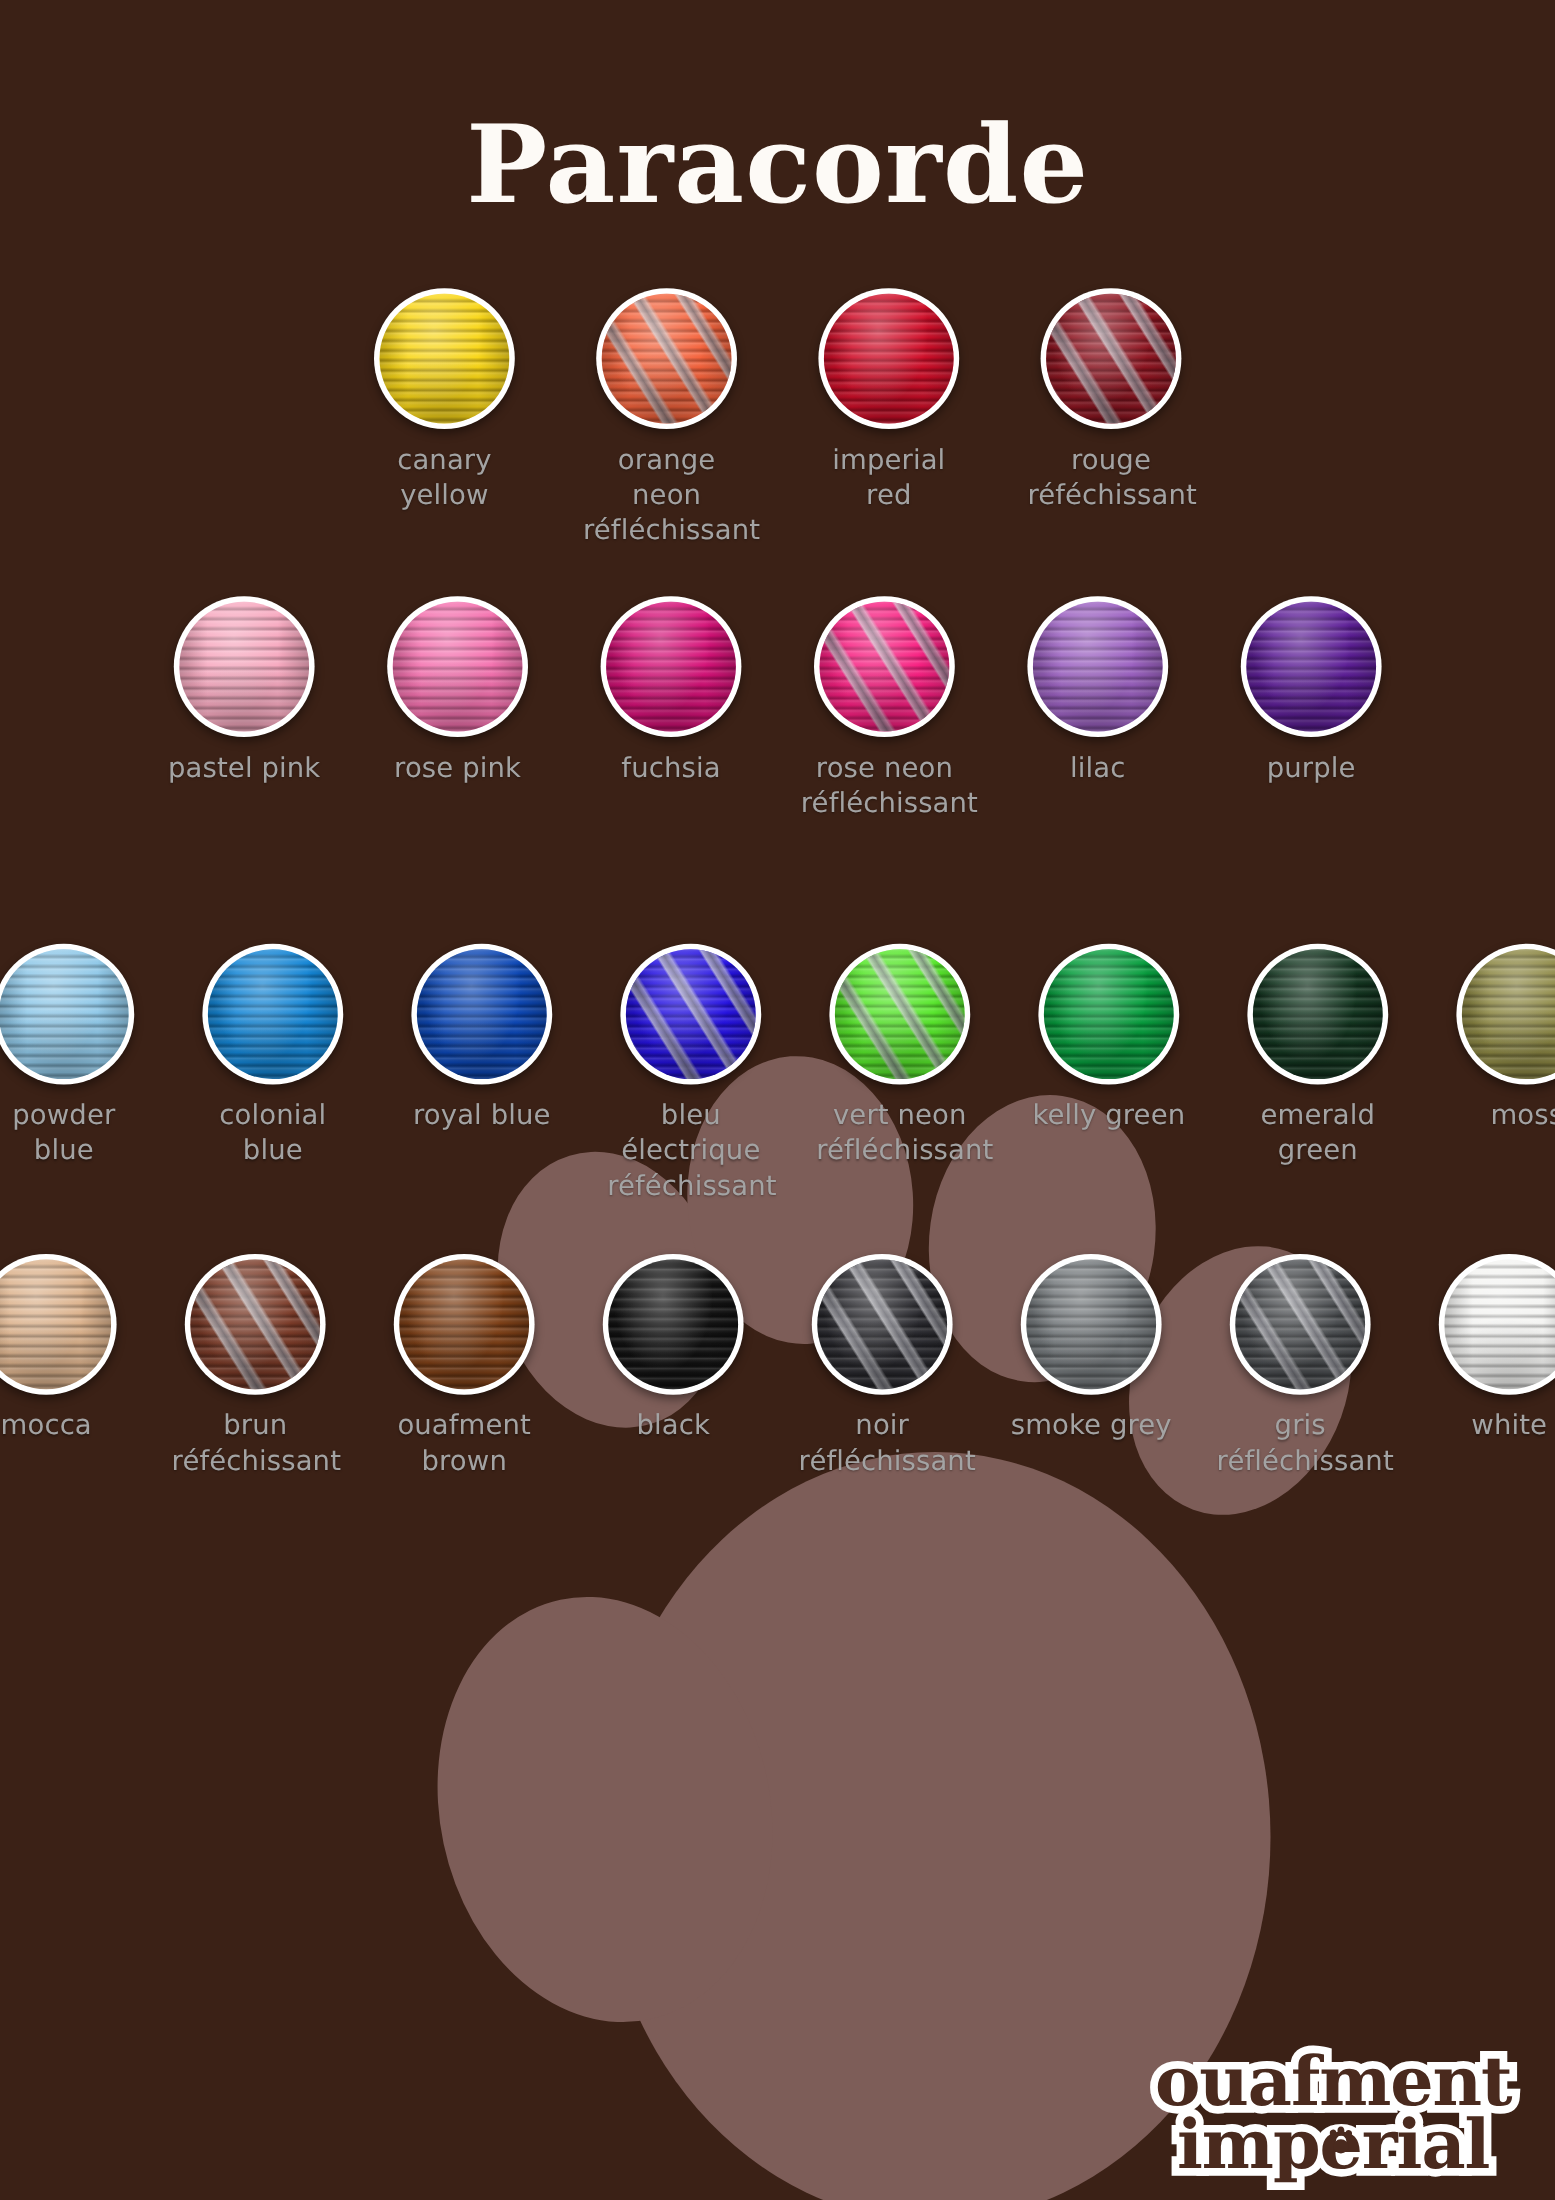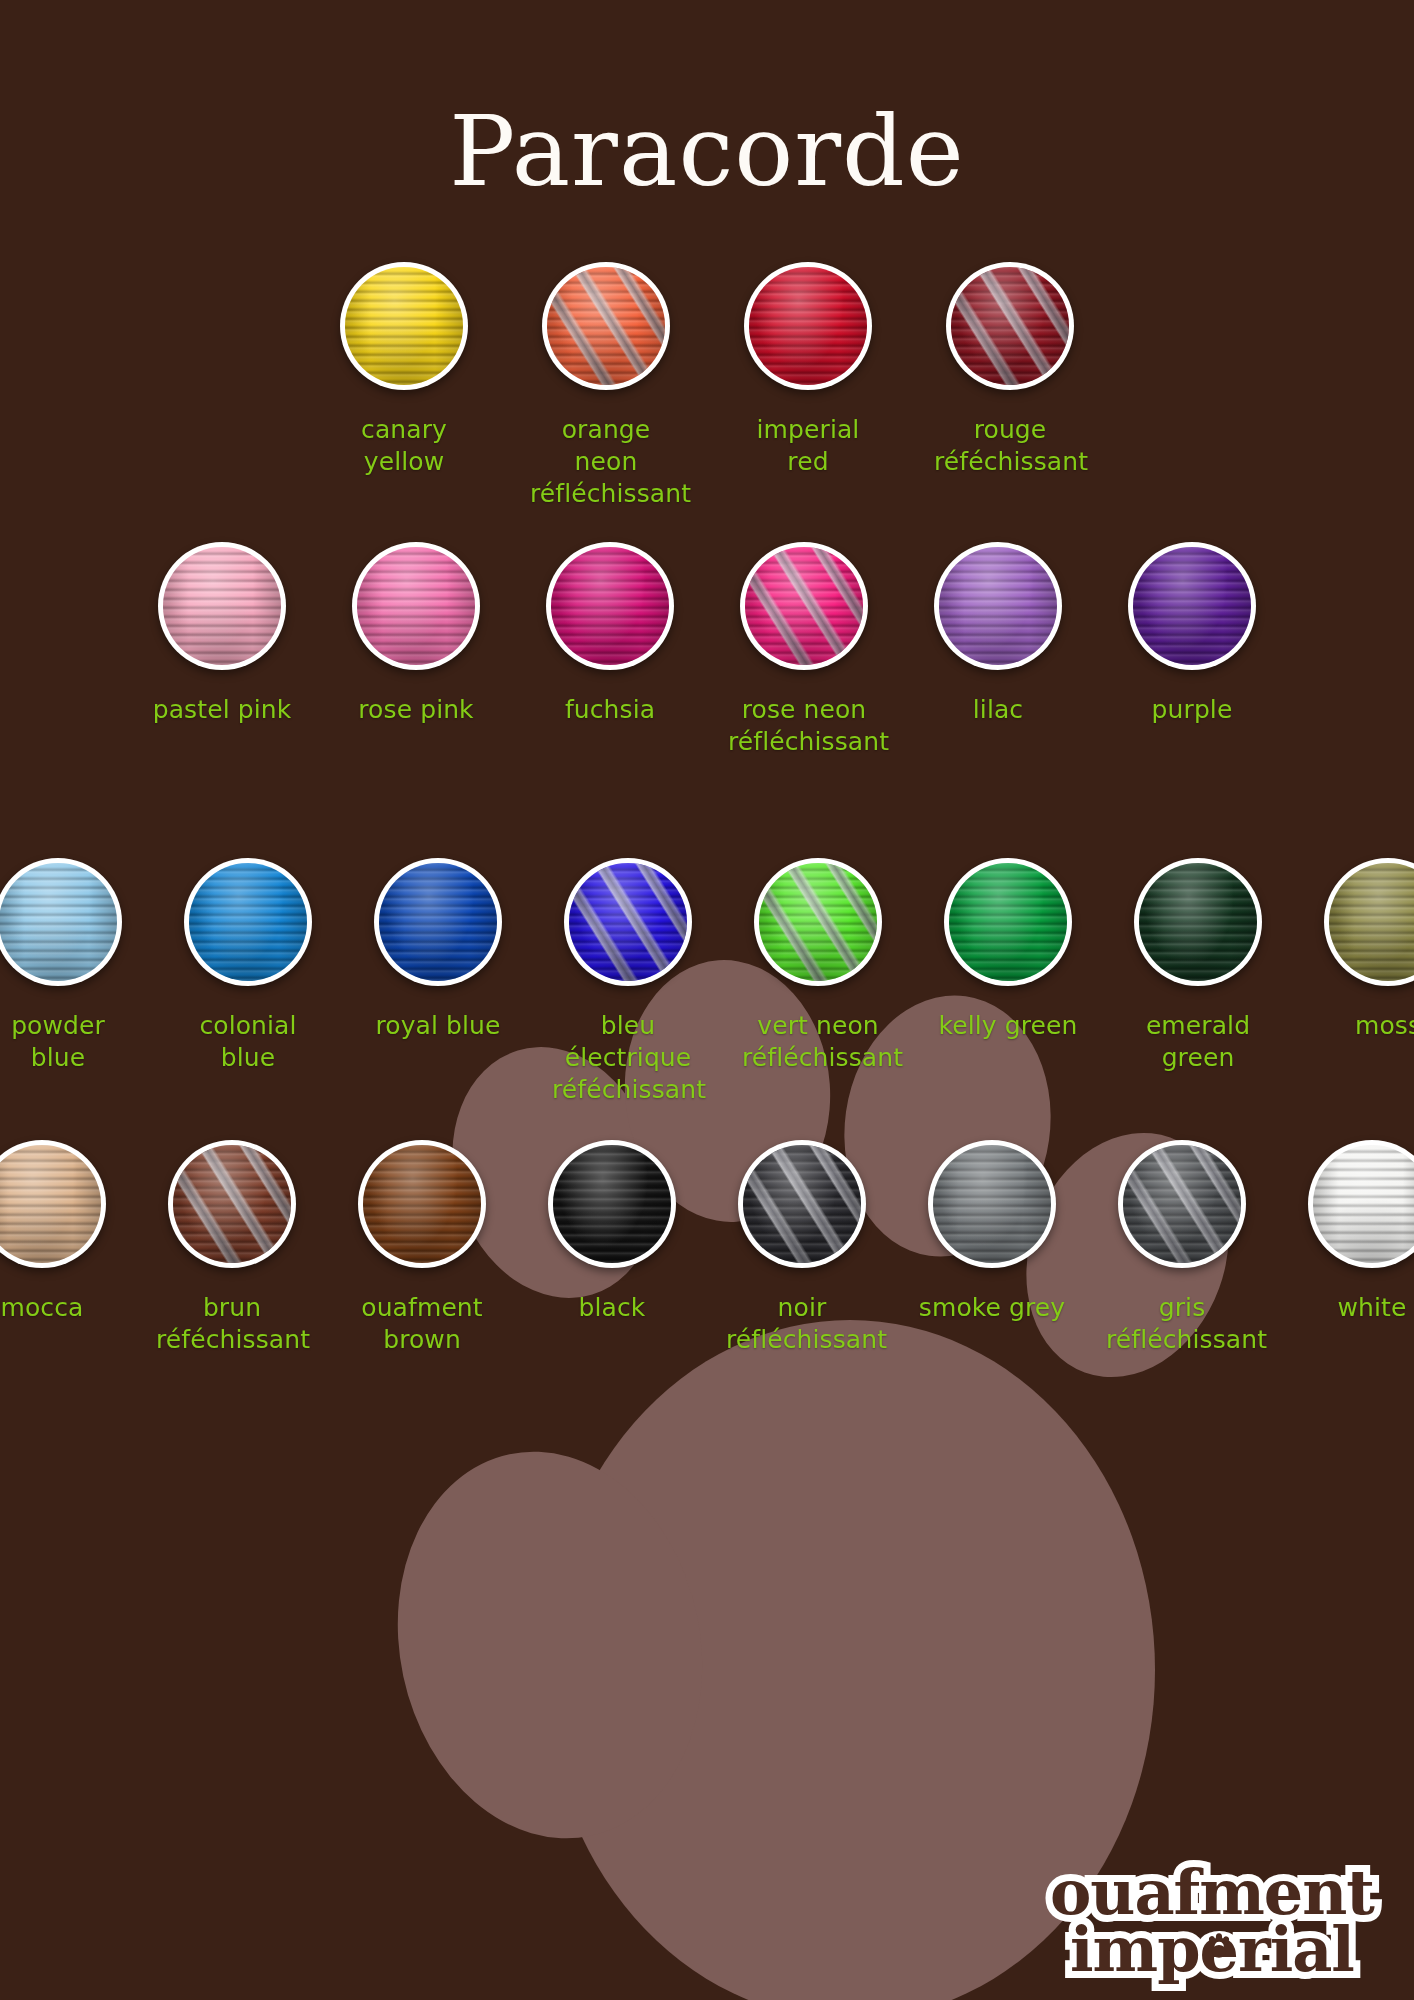--- a/index.html
+++ b/index.html
@@ -20,21 +20,21 @@
 
   
   #paw { position:absolute; inset:0; pointer-events:none; z-index:0; }
   .paw-blob { position:absolute; background:#7d5d58; border-radius:50%; }
 
   
   #title {
     position:absolute; top:100px; left:0; width:100%;
     text-align:center; z-index:5;
     font-family:"DejaVu Serif", serif;
-    font-weight:normal;
+    font-weight:bold;
     font-size:98px;
     letter-spacing:1px;
     color:#fdfaf6;
     line-height:1.05;
   }
 
   
   .row {
     position:absolute;
     display:flex;
@@ -99,23 +99,23 @@
         rgba(190,190,195,.00) 22px,
         rgba(205,205,210,.72) 24px,
         rgba(120,120,128,.80) 29px,
         rgba(205,205,210,.60) 33px,
         rgba(190,190,195,.00) 36px
       );
     mix-blend-mode:normal;
   }
 
   .label {
-    margin-top:24px;
+    margin-top:12px;
     text-align:center;
-    color:#84cc16;
+    color:#a3a3a3;
     font-family:"DejaVu Sans", sans-serif;
     font-size:25px;
     line-height:1.28;
     letter-spacing:.1px;
     white-space:pre-line;
     text-shadow:0 1px 2px rgba(0,0,0,.35);
   }
 
   
   #logo {

